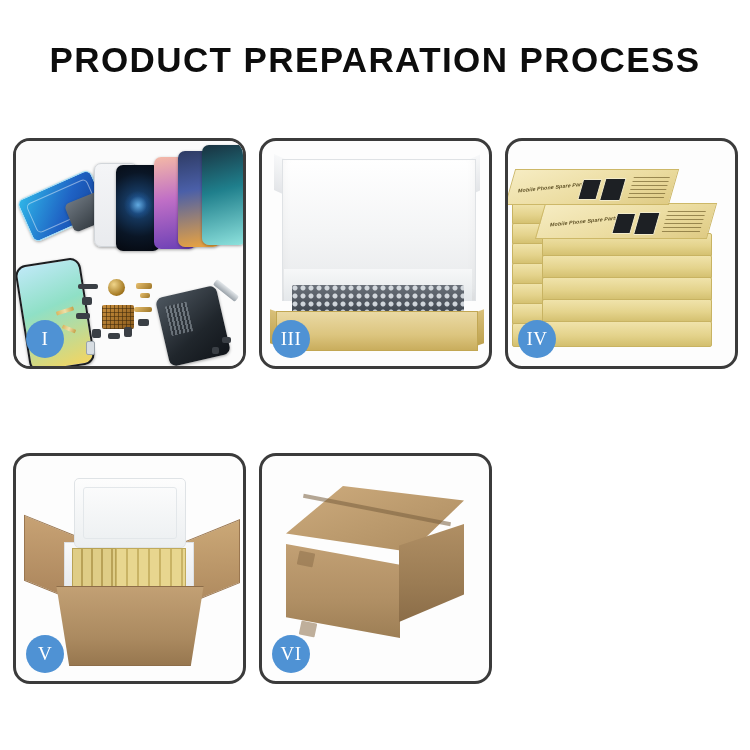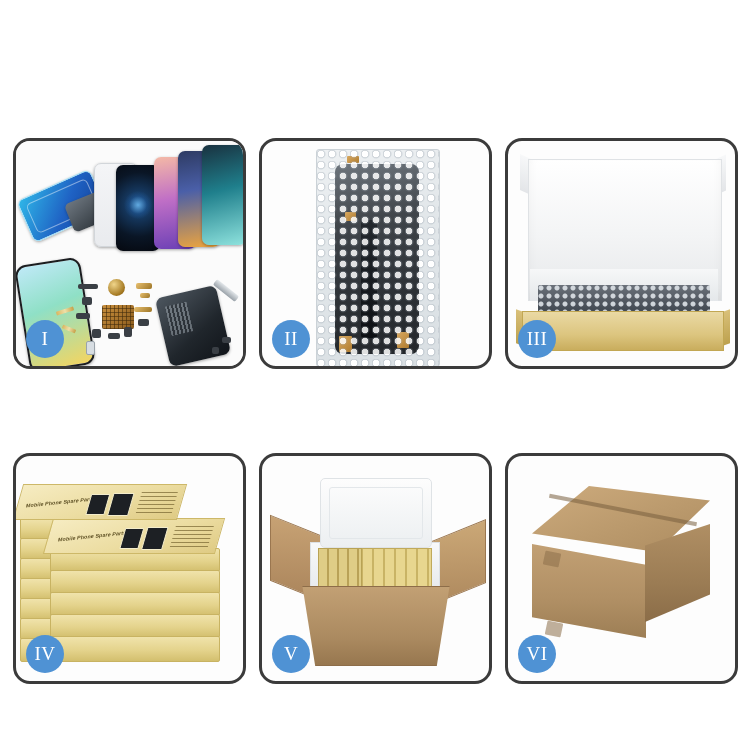--- a/index.html
+++ b/index.html
@@ -384,20 +384,21 @@
     transform: rotate(11deg);
   }
   .c6-tape {
     position:absolute; background: rgba(140,112,74,.55); border-radius:1px;
   }
 </style>
 </head>
 <body>
 
 <div class="header">
+  <h1 class="title">PRODUCT PREPARATION PROCESS</h1>
 </div>
 
 <div class="grid">
 
   <div class="panel">
     <div class="panel-stage">
       <div class="p1-bg"></div>
       <div class="phone ph-blue"></div>
       <div class="phone ph-grey"></div>
       <div class="phone ph-black"></div>
@@ -422,34 +423,20 @@
       <div class="chip-gold" style="left:118px;top:166px;width:18px;height:5px;"></div>
       <div class="ribbon" style="left:40px;top:168px;width:18px;height:4px;transform:rotate(-18deg);"></div>
       <div class="ribbon" style="left:46px;top:186px;width:14px;height:4px;transform:rotate(22deg);"></div>
       <div class="tweezer"></div>
       <div class="chip" style="left:206px;top:196px;width:9px;height:6px;"></div>
       <div class="chip" style="left:196px;top:206px;width:7px;height:7px;"></div>
     </div>
     <div class="badge">I</div>
   </div>
 
-  <div class="panel">
-    <div class="panel-stage">
-      <div class="bubble-bag">
-        <div class="bag-part"></div>
-        <div class="bag-flex"></div>
-        <div class="bag-tape" style="left:30px;top:6px;width:12px;height:7px;"></div>
-        <div class="bag-tape" style="left:28px;top:62px;width:11px;height:9px;"></div>
-        <div class="bag-tape" style="left:22px;top:186px;width:13px;height:16px;"></div>
-        <div class="bag-tape" style="left:80px;top:182px;width:12px;height:16px;"></div>
-        <div class="bag-overlay"></div>
-      </div>
-    </div>
-    <div class="badge">II</div>
-  </div>
 
   <div class="panel">
     <div class="panel-stage">
       <div class="b3-lid-flap-l"></div>
       <div class="b3-lid-flap-r"></div>
       <div class="b3-lid"></div>
       <div class="b3-foam"></div>
       <div class="b3-content"></div>
       <div class="b3-base-side"></div>
       <div class="b3-base-side-r"></div>

